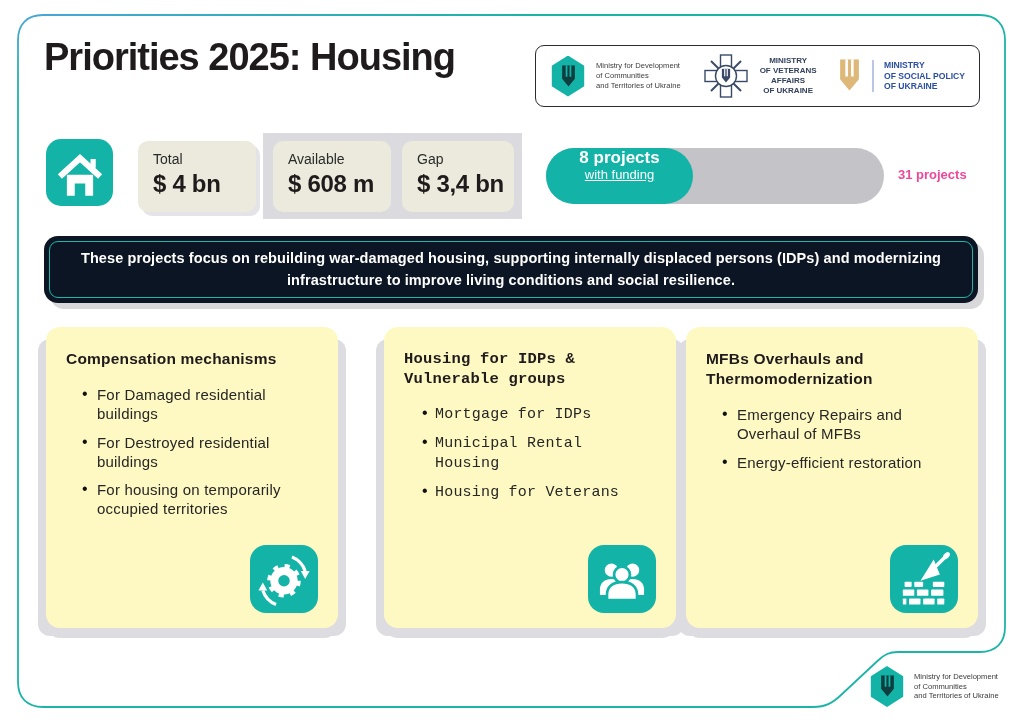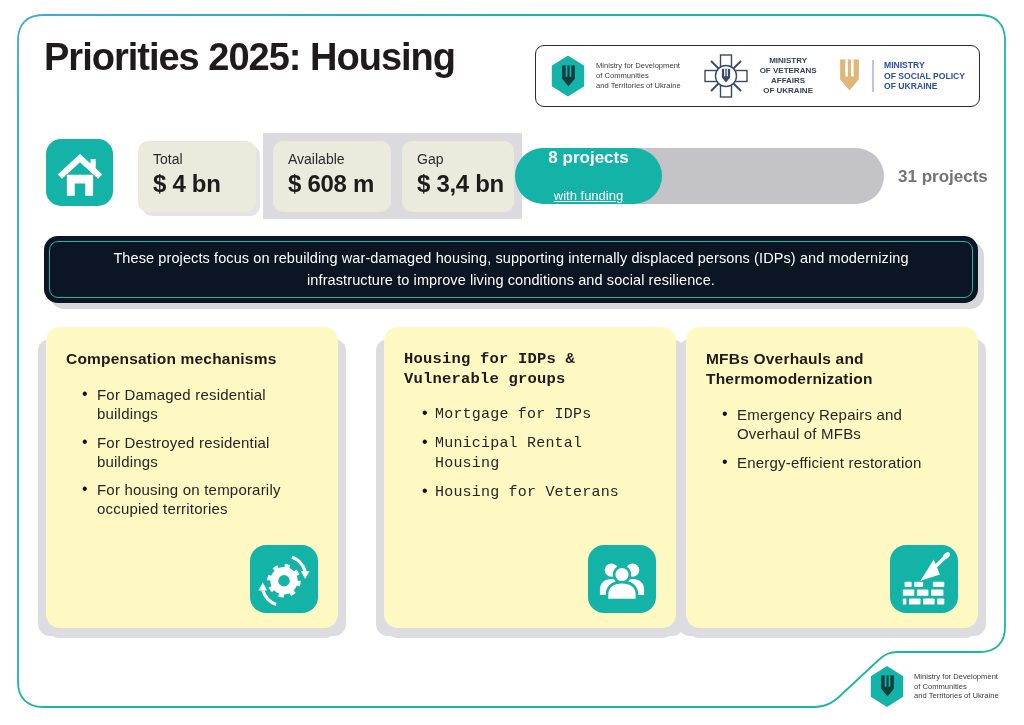--- a/index.html
+++ b/index.html
@@ -30,32 +30,32 @@
             padding:10px 0 0 15px;}
   .stat-box .lbl{font-size:14px;color:#2a2a2a;}
   .stat-box .val{font-size:24px;font-weight:700;color:#1f1b1c;margin-top:3px;letter-spacing:-0.3px;}
   .stat-total{left:138px;top:141px;box-shadow:4px 4px 0 #e4e4e8;}
   .stats-panel{left:263px;top:133px;width:259px;height:86px;background:#dbdbdf;}
   .stat-available{left:273px;top:141px;width:118px;}
   .stat-gap{left:402px;top:141px;width:112px;}
 
   
   .progress-track{left:546px;top:148px;width:338px;height:56px;background:#c4c3c8;border-radius:28px;}
-  .progress-pill{left:515px;top:148px;width:147px;height:56px;background:#14b3a7;border-radius:28px;
-                 display:flex;flex-direction:column;align-items:center;justify-content:space-between;color:#fff;}
+  .progress-pill{left:546px;top:148px;width:147px;height:56px;background:#14b3a7;border-radius:28px;
+                 display:flex;flex-direction:column;align-items:center;justify-content:flex-start;color:#fff;}
   .progress-pill .l1{font-size:17px;font-weight:700;line-height:1.15;}
   .progress-pill .l2{font-size:13px;line-height:1.15;text-decoration:underline;}
-  .total-projects{left:898px;top:167px;width:92px;font-size:17px;font-weight:700;color:#737373;}
+  .total-projects{left:898px;top:167px;width:92px;font-size:13px;font-weight:700;color:#ec4899;}
 
   
   .banner{left:44px;top:236px;width:934px;height:67px;background:#0c1523;border-radius:14px;
           box-shadow:6px 6px 0 #d8d8db;box-sizing:border-box;padding:5px;}
   .banner-inner{width:100%;height:100%;border:1.6px solid #1fb5aa;border-radius:9px;box-sizing:border-box;
                 display:flex;align-items:center;justify-content:center;padding:0 26px;}
-  .banner-text{color:#ffffff;font-size:14.5px;font-weight:400;text-align:center;line-height:1.45;letter-spacing:0.1px;}
+  .banner-text{color:#ffffff;font-size:14.5px;font-weight:700;text-align:center;line-height:1.45;letter-spacing:0.1px;}
 
   
   .card{top:327px;width:292px;height:301px;background:#fef9c3;border-radius:14px;box-sizing:border-box;
         padding:22px 18px 0 20px;
         box-shadow:-10px 10px 0 -2px #dddde1, 10px 10px 0 -2px #dddde1, 0 10px 0 #dddde1;}
   .card1{left:46px;} .card2{left:384px;font-family:Liberation Mono, monospace;} .card3{left:686px;}
   .card-title{font-size:15.5px;font-weight:700;color:#1f1b1c;line-height:1.3;margin-bottom:13px;letter-spacing:0.2px;}
   .card ul{list-style:none;margin:16px;padding:0;}
   .card li{position:relative;font-size:15px;color:#262626;line-height:1.28;padding-left:15px;
            margin-bottom:9px;letter-spacing:0.2px;}

